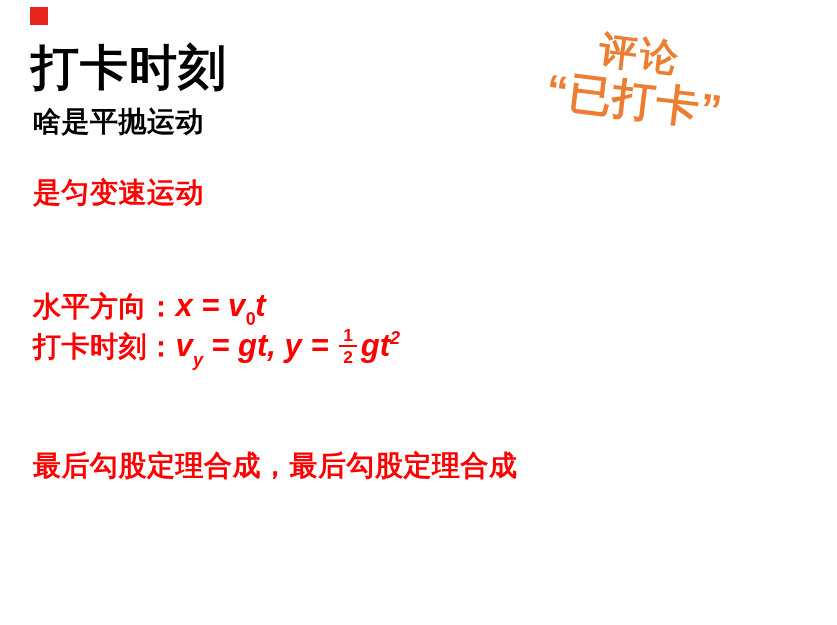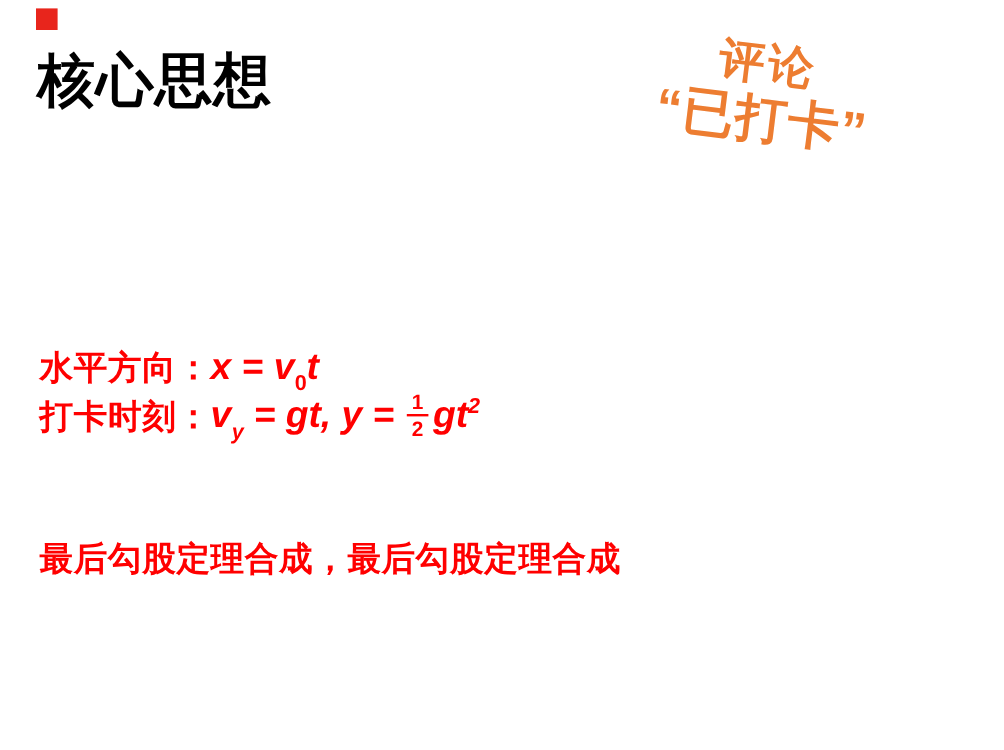--- a/index.html
+++ b/index.html
@@ -116,22 +116,24 @@
     letter-spacing: 1px;
   }
 </style>
 </head>
 <body>
 
 <div class="slide">
 
   <div class="marker"></div>
 
-  <h1 class="title">核心思想</h1>
+  <h1 class="title">打卡时刻</h1>
 
+  <div class="line heading" style="top:106px">啥是平抛运动</div>
+  <div class="line red" style="top:177px">是匀变速运动</div>
 
 
   <div class="line red" style="top:288px"><span>水平方向：</span><span class="math"><span>x = v</span><sub>0</sub><span>t</span></span></div>
 
   <div class="line red" style="top:328px"><span>打卡时刻：</span><span class="math"><span>v</span><sub class="it">y</sub><span> = gt, y = </span><span class="frac"><span class="num">1</span><span class="den">2</span></span><span>gt</span><sup>2</sup></span></div>
 
   <div class="line red" style="top:450px">最后勾股定理合成，最后勾股定理合成</div>
 
   <div class="sticker">
     <div class="sticker-line1">评论</div>

